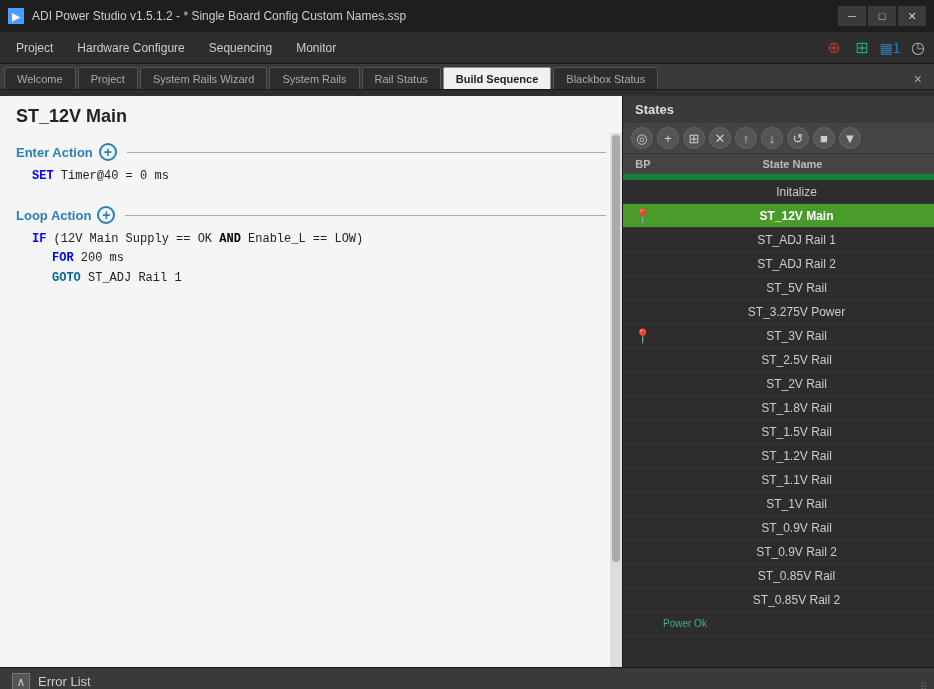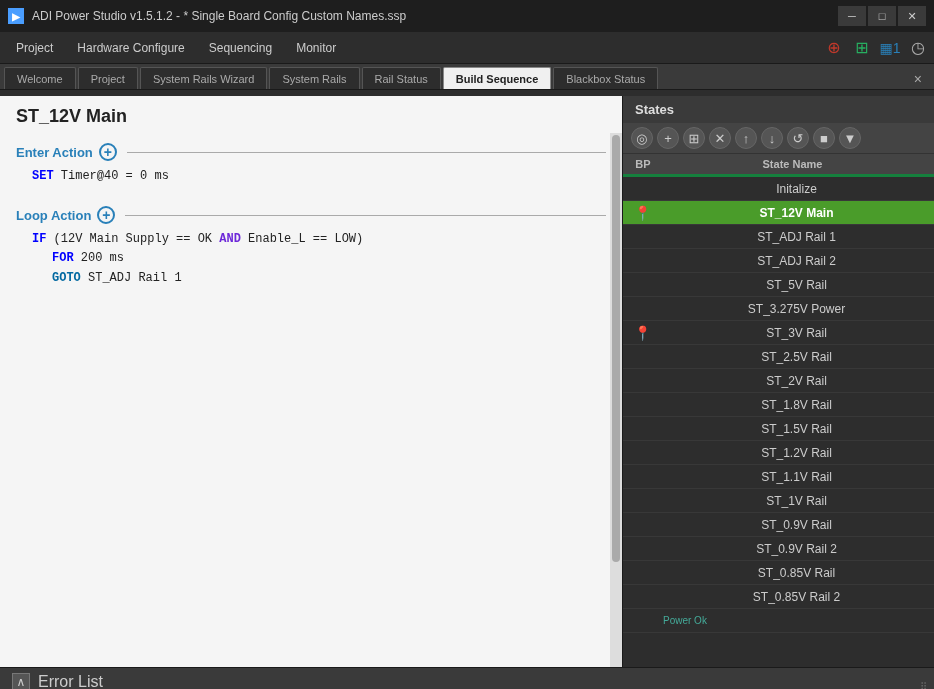--- a/index.html
+++ b/index.html
@@ -195,21 +195,21 @@
 
     .code-block {
       font-family: 'Consolas', 'Courier New', monospace;
       font-size: 12px;
       padding: 0 16px;
       line-height: 1.6;
     }
 
     .kw-set { color: #0000ff; font-weight: bold; }
     .kw-if { color: #0000ff; font-weight: bold; }
-    .kw-and { color: #6d28d9; font-weight: bold; }
+    .kw-and { color: #000000; font-weight: bold; }
     .kw-for { color: #0000ff; font-weight: bold; }
     .kw-goto { color: #0369a1; font-weight: bold; }
     .code-normal { color: #222; }
 
     
     .editor-scrollbar {
       position: absolute;
       right: 0;
       top: 0;
       bottom: 0;
@@ -260,21 +260,21 @@
       cursor: pointer;
       display: flex;
       align-items: center;
       justify-content: center;
       font-size: 13px;
     }
 
     #states-col-header {
       display: flex;
       background: #444;
-      border-bottom: 3px solid #15803d;
+      border-bottom: 6px solid #15803d;
       padding: 4px 0;
     }
     .col-bp {
       width: 40px;
       text-align: center;
       font-weight: bold;
       color: #bbb;
       font-size: 11px;
     }
     .col-name {
@@ -340,21 +340,21 @@
       display: flex;
       align-items: center;
       justify-content: center;
       cursor: pointer;
       font-size: 12px;
       color: #ccc;
       margin-right: 8px;
     }
     #error-bar .error-label {
       color: #ccc;
-      font-size: 16px;
+      font-size: 13px;
     }
 
     .resize-corner {
       position: absolute;
       bottom: 2px;
       right: 2px;
       width: 12px;
       height: 12px;
       color: #666;
       font-size: 10px;

